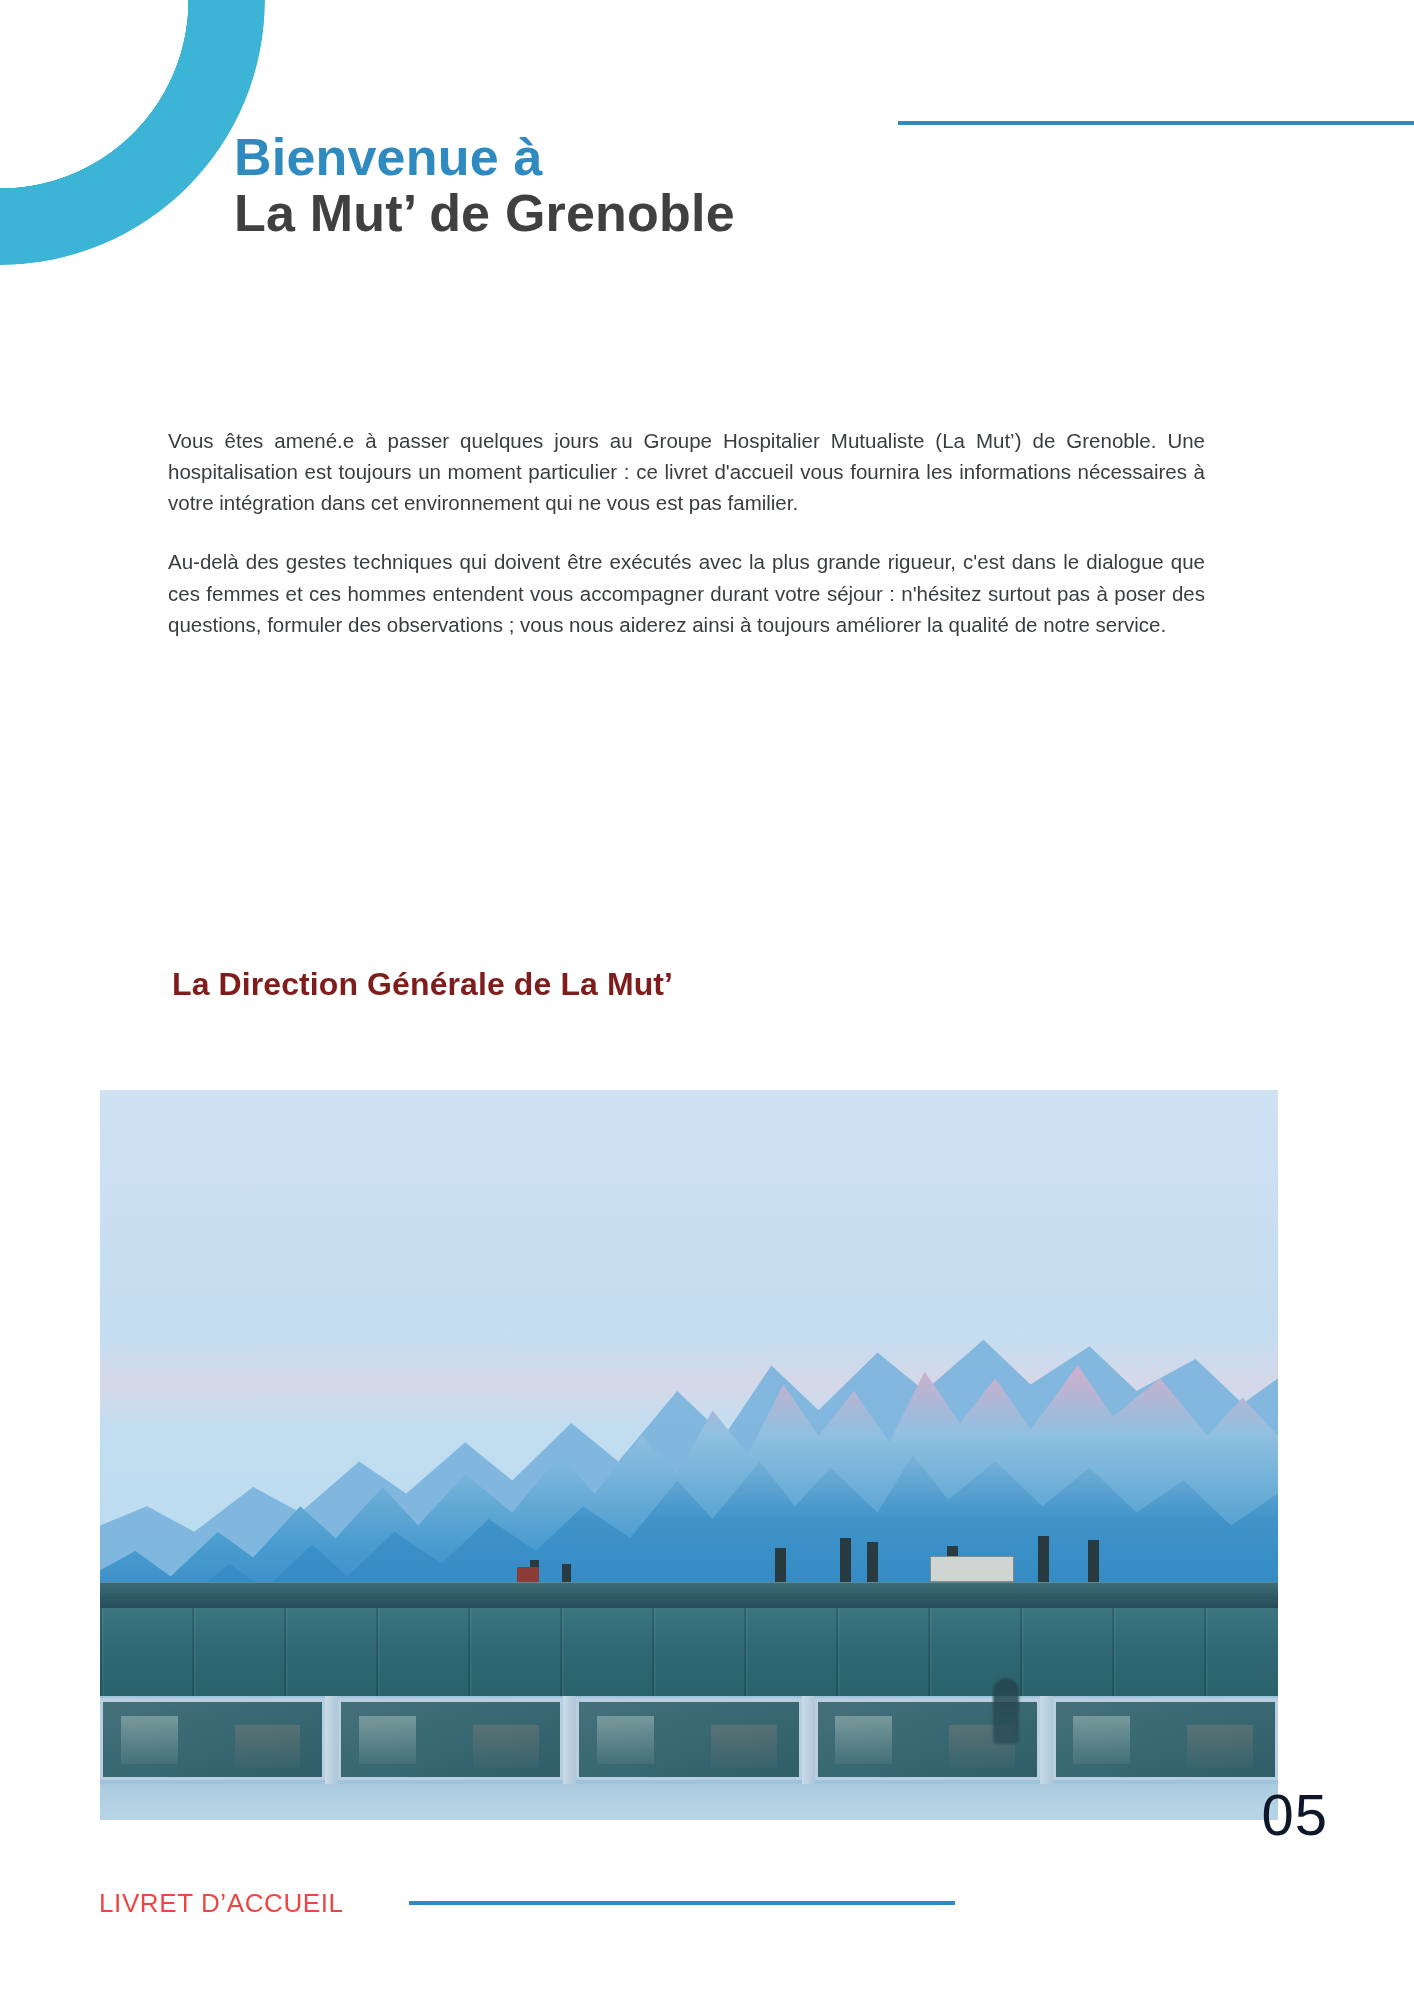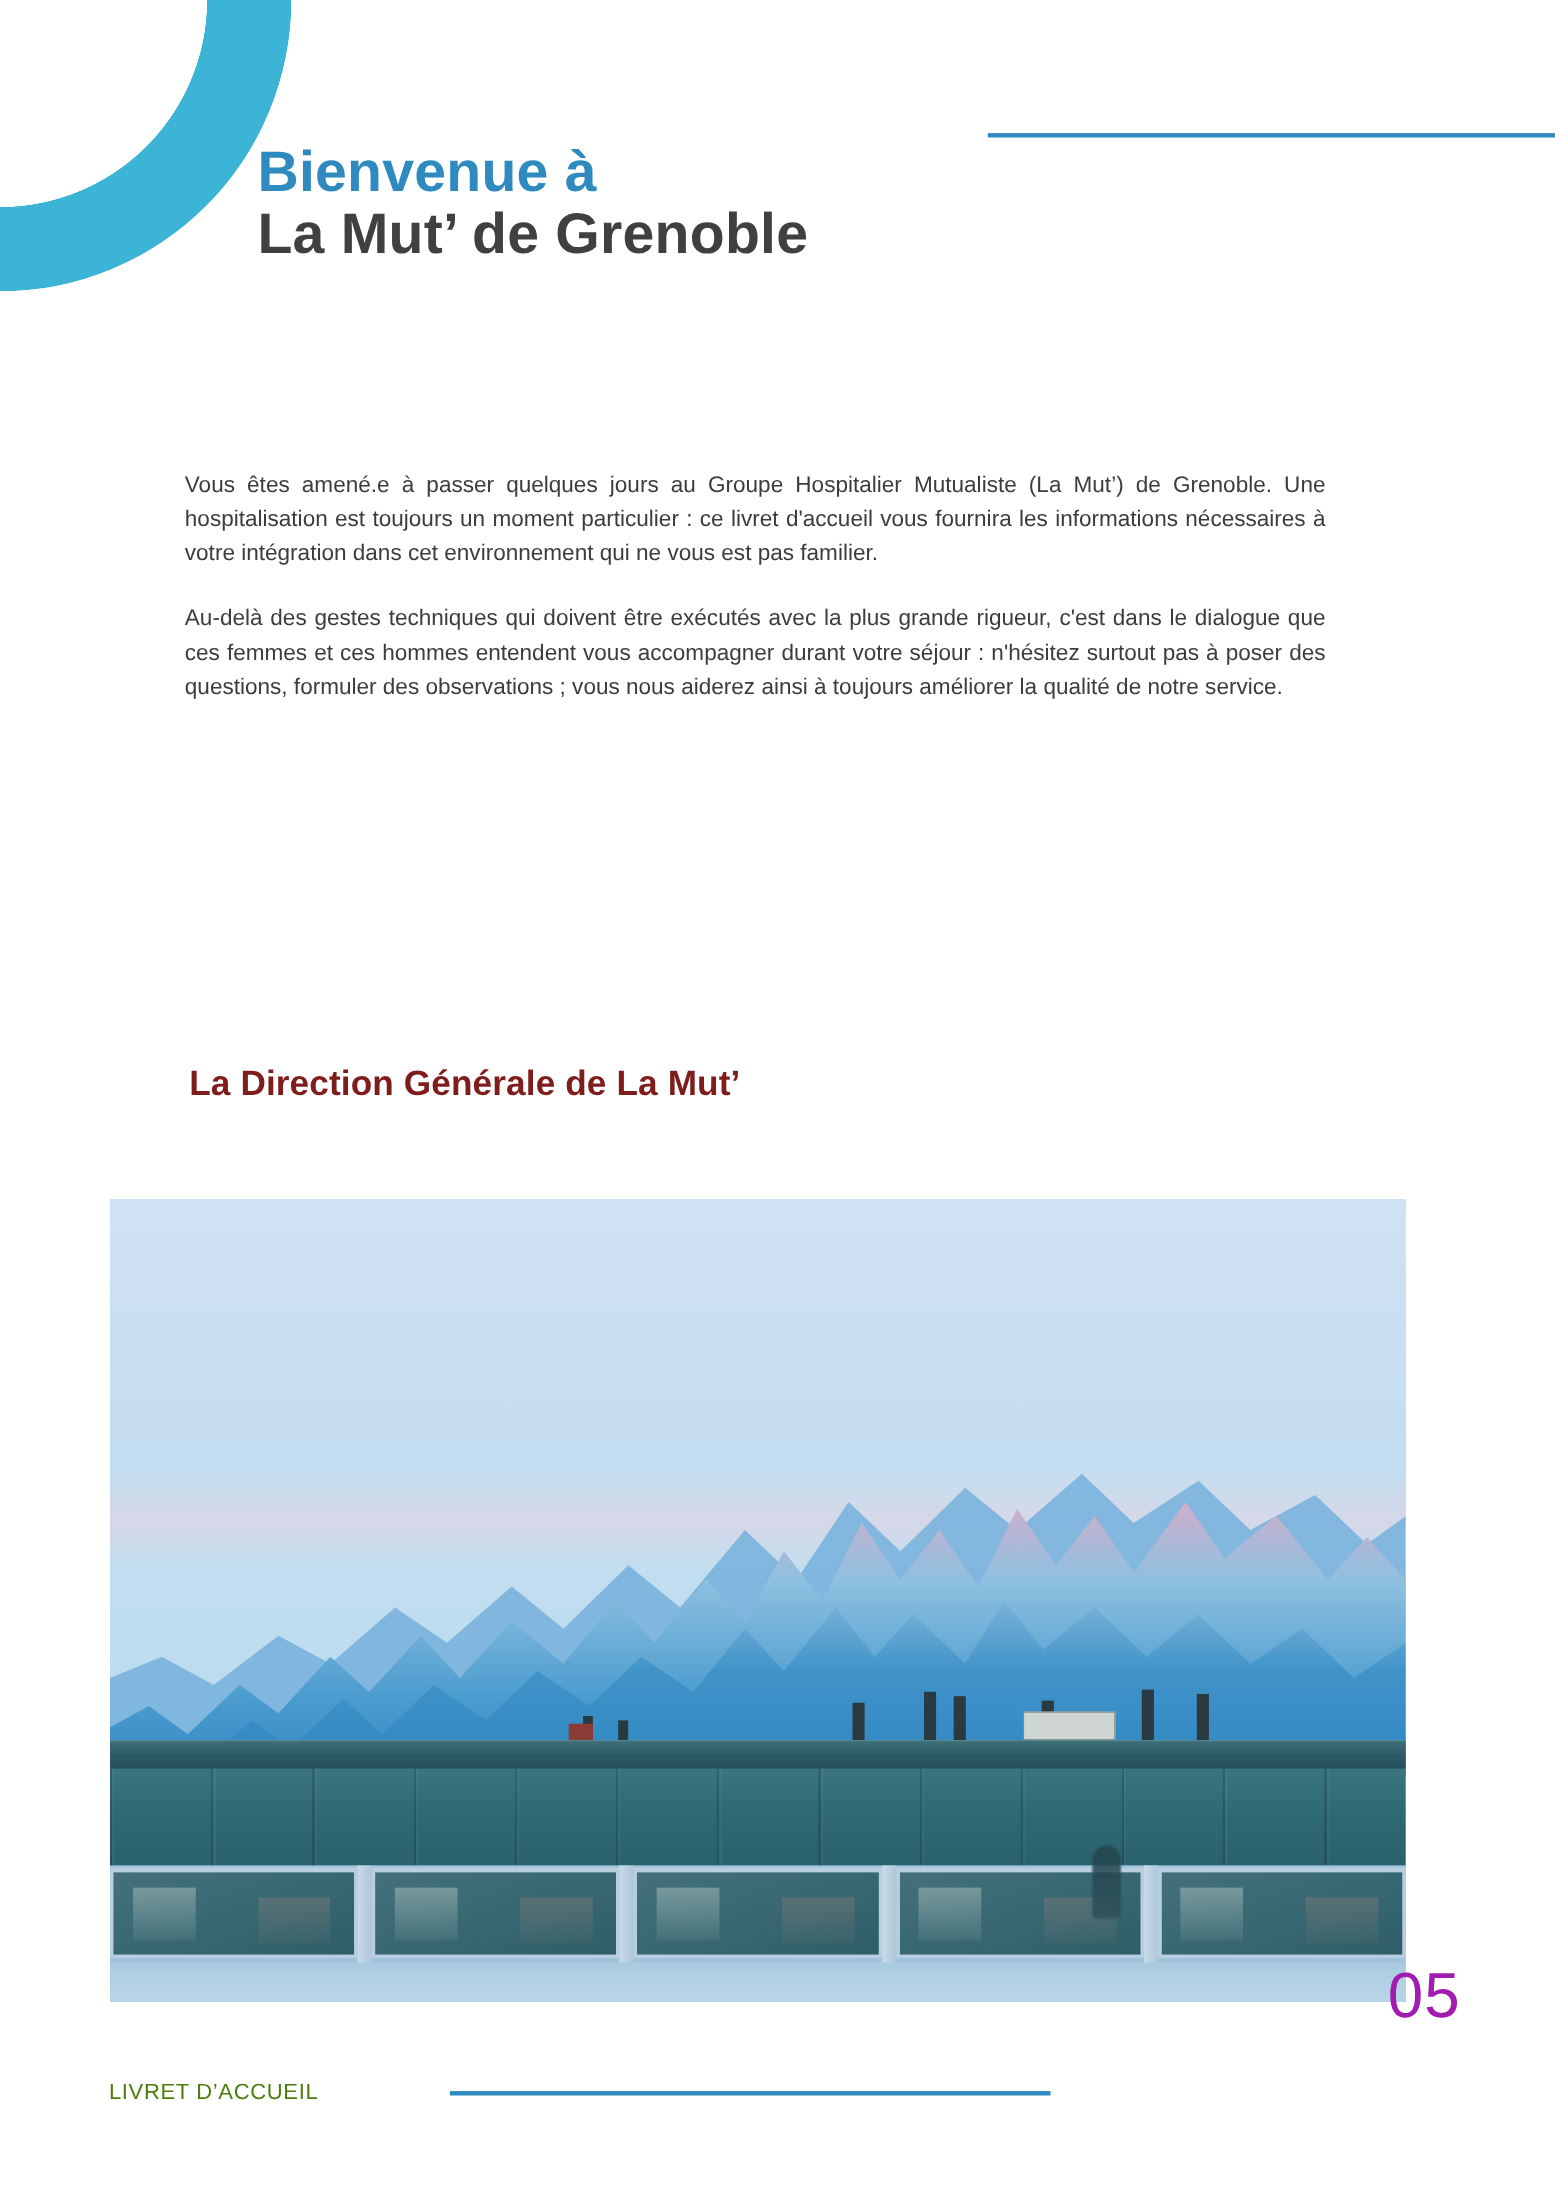--- a/index.html
+++ b/index.html
@@ -259,41 +259,41 @@
     position: absolute;
     bottom: 0;
     background: #8d3b36;
   }
 
   
   .footer-label {
     position: absolute;
     left: 99px;
     top: 1903px;
-    font-size: 20px;
+    font-size: 26px;
     letter-spacing: 0.6px;
-    color: #4d7c0f;
+    color: #ef4444;
     transform: translateY(-50%);
   }
   .footer-rule {
     position: absolute;
     left: 409px;
     top: 1903px;
     width: 546px;
     height: 4px;
     background: #2f8bbf;
     transform: translateY(-50%);
   }
   .footer-page {
     position: absolute;
     right: 86px;
     top: 1815px;
     font-size: 58px;
     font-weight: 300;
-    color: #a21caf;
+    color: #0f172a;
     letter-spacing: 1px;
     transform: translateY(-50%);
     line-height: 1;
   }
 </style>
 </head>
 <body>
 
 <div class="deco-ring"></div>
 

